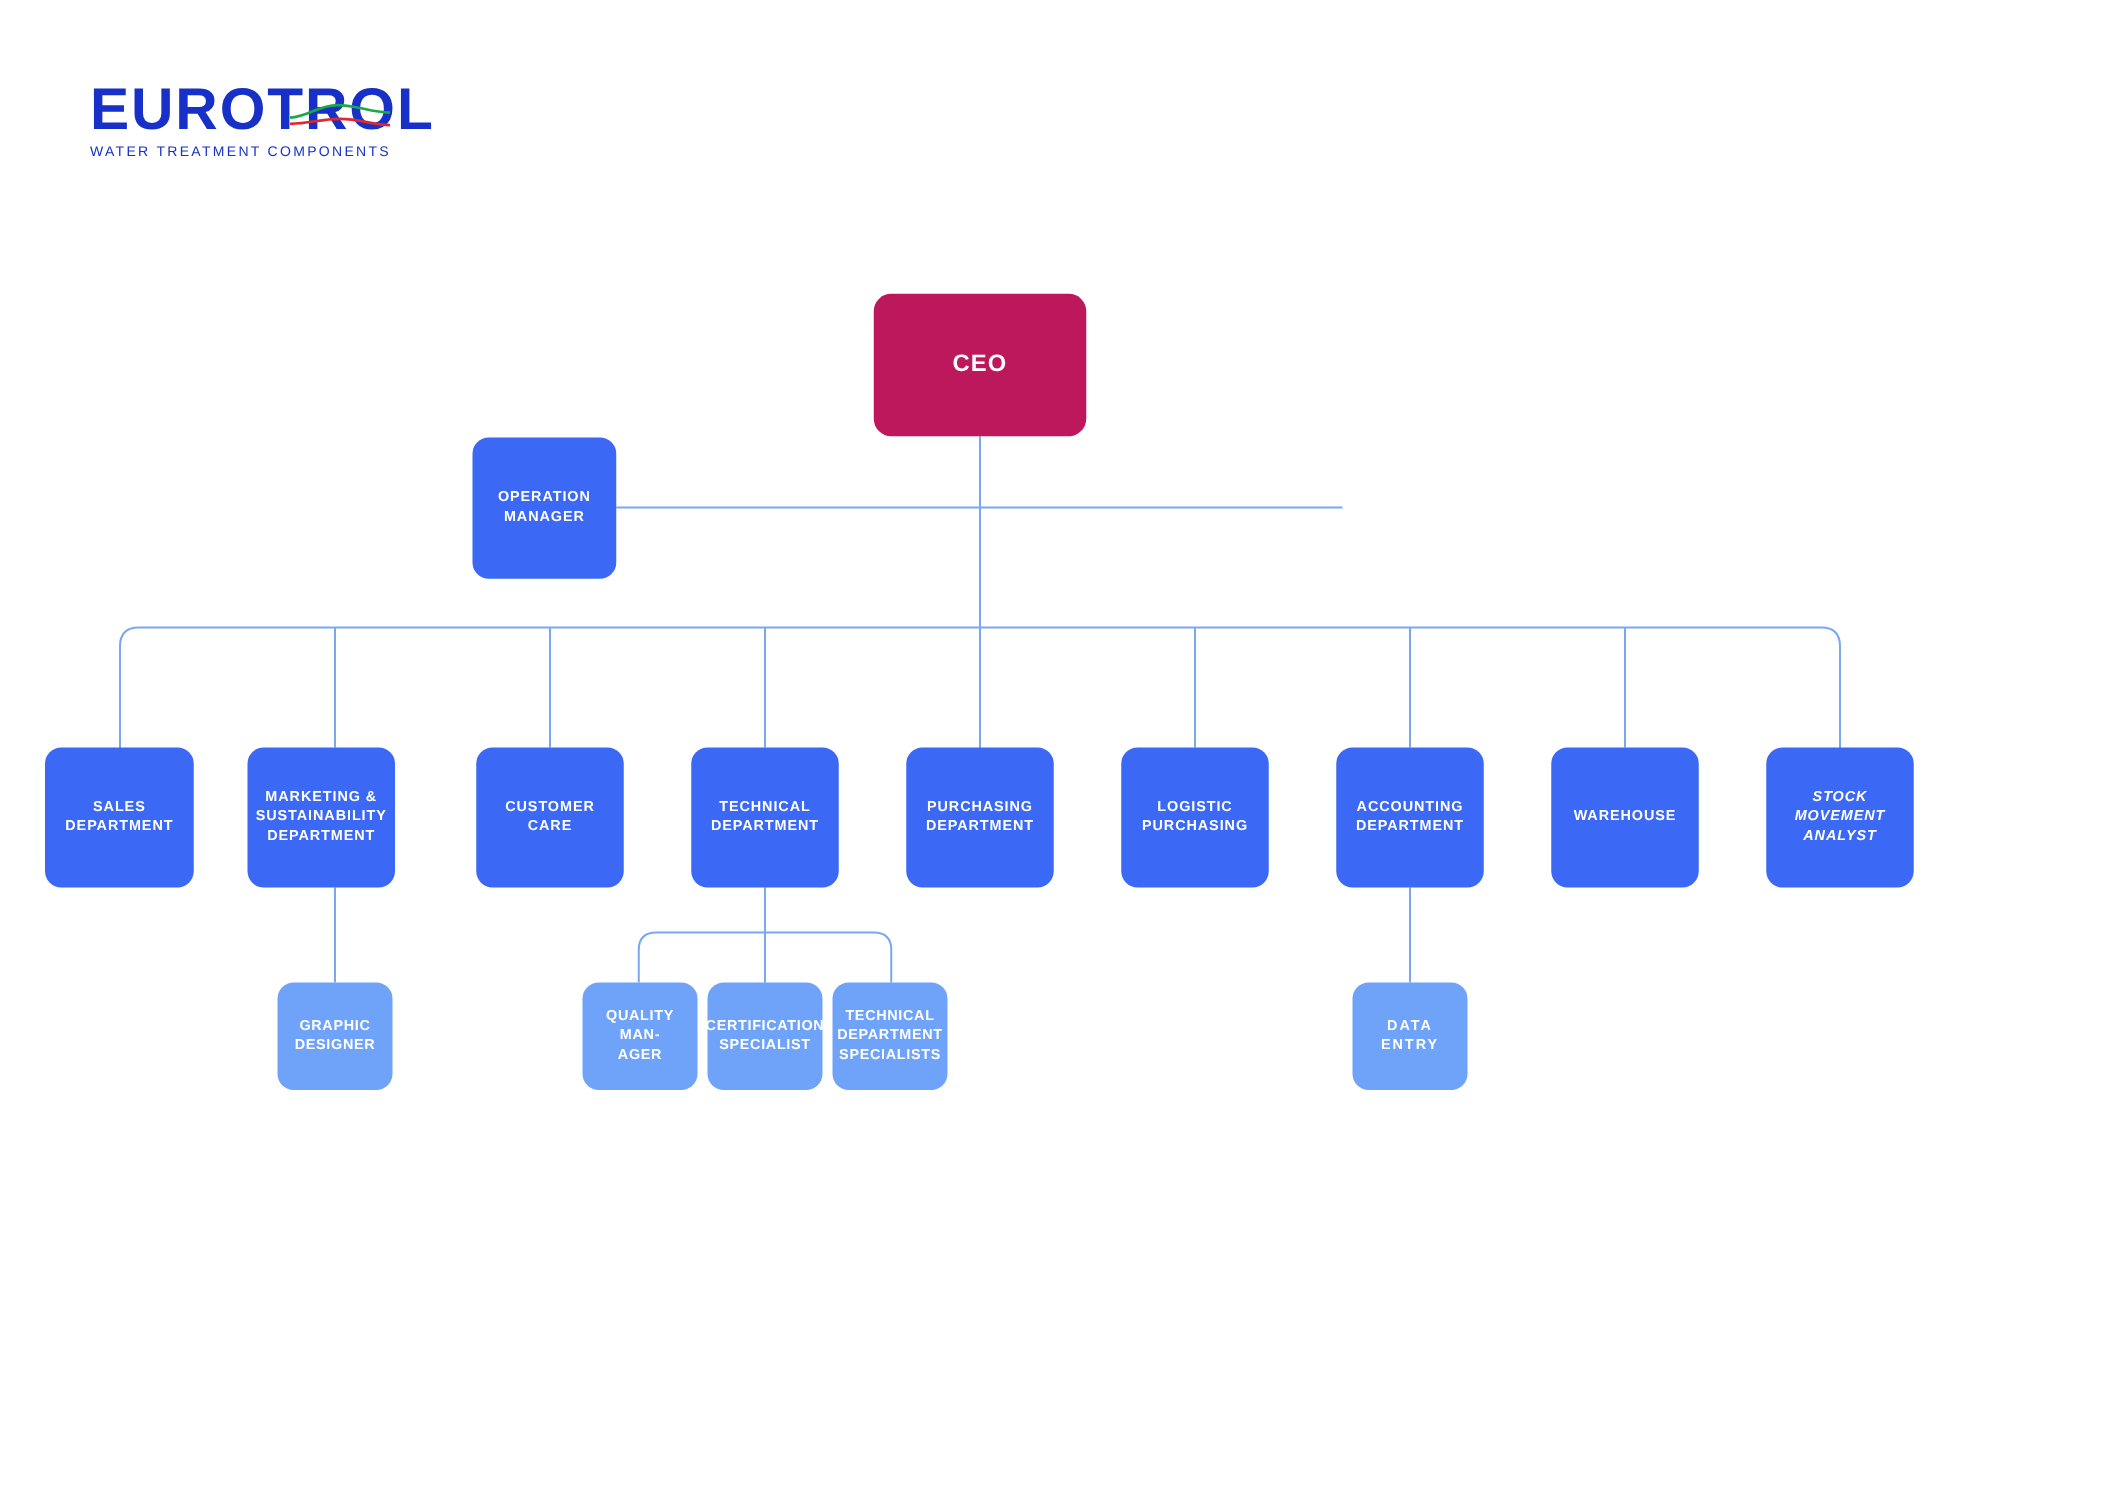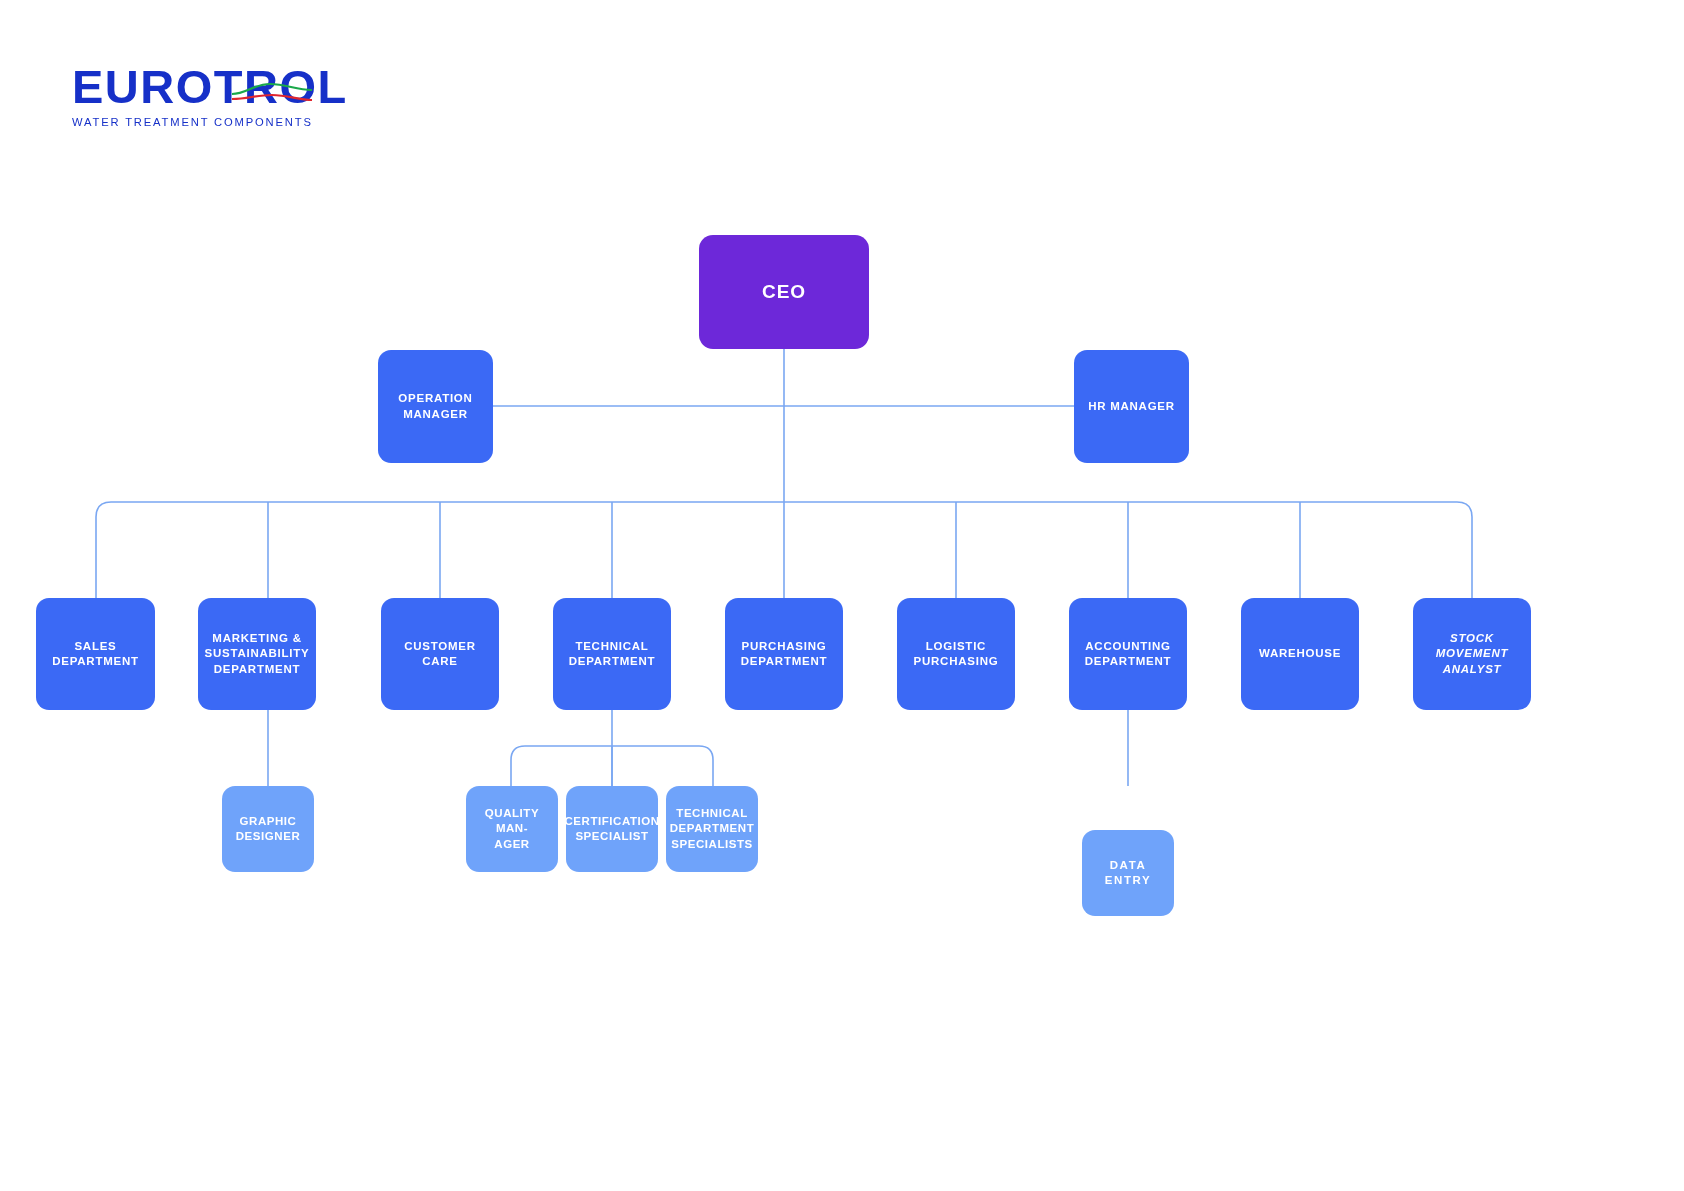--- a/index.html
+++ b/index.html
@@ -80,21 +80,21 @@
     line-height: 1.32;
     padding: 4px 6px;
     z-index: 3;
   }
   .node .label {
     display: block;
     white-space: pre-line;
   }
 
   .node.level-ceo {
-    background: #6d28d9;
+    background: #be185d;
     font-size: 19px;
     letter-spacing: 0.9px;
     border-radius: 14px;
   }
   .node.level-mgr {
     background: #3b69f5;
     font-size: 11.5px;
     letter-spacing: 0.75px;
   }
   .node.level-dept {
@@ -154,23 +154,20 @@
 
   <div class="node level-ceo" style="left:699px; top:235px; width:170px; height:114px;">
     <span class="label">CEO</span>
   </div>
 
   <div class="node level-mgr" style="left:378px; top:350px; width:115px; height:113px;">
     <span class="label">OPERATION
 MANAGER</span>
   </div>
 
-  <div class="node level-mgr" style="left:1074px; top:350px; width:115px; height:113px;">
-    <span class="label">HR MANAGER</span>
-  </div>
 
   <div class="node level-dept" style="left:36px; top:598px; width:119px; height:112px;">
     <span class="label">SALES
 DEPARTMENT</span>
   </div>
 
   <div class="node level-dept" style="left:198px; top:598px; width:118px; height:112px;">
     <span class="label">MARKETING &amp;
 SUSTAINABILITY
 DEPARTMENT</span>
@@ -225,18 +222,18 @@
     <span class="label">CERTIFICATION
 SPECIALIST</span>
   </div>
 
   <div class="node level-sub" style="left:666px; top:786px; width:92px; height:86px;">
     <span class="label">TECHNICAL
 DEPARTMENT
 SPECIALISTS</span>
   </div>
 
-  <div class="node level-sub wide-space" style="left:1082px; top:786px; width:92px; height:86px;margin-top:44px;">
+  <div class="node level-sub wide-space" style="left:1082px; top:786px; width:92px; height:86px;">
     <span class="label">DATA
 ENTRY</span>
   </div>
 
 </div>
 
 </body></html>

